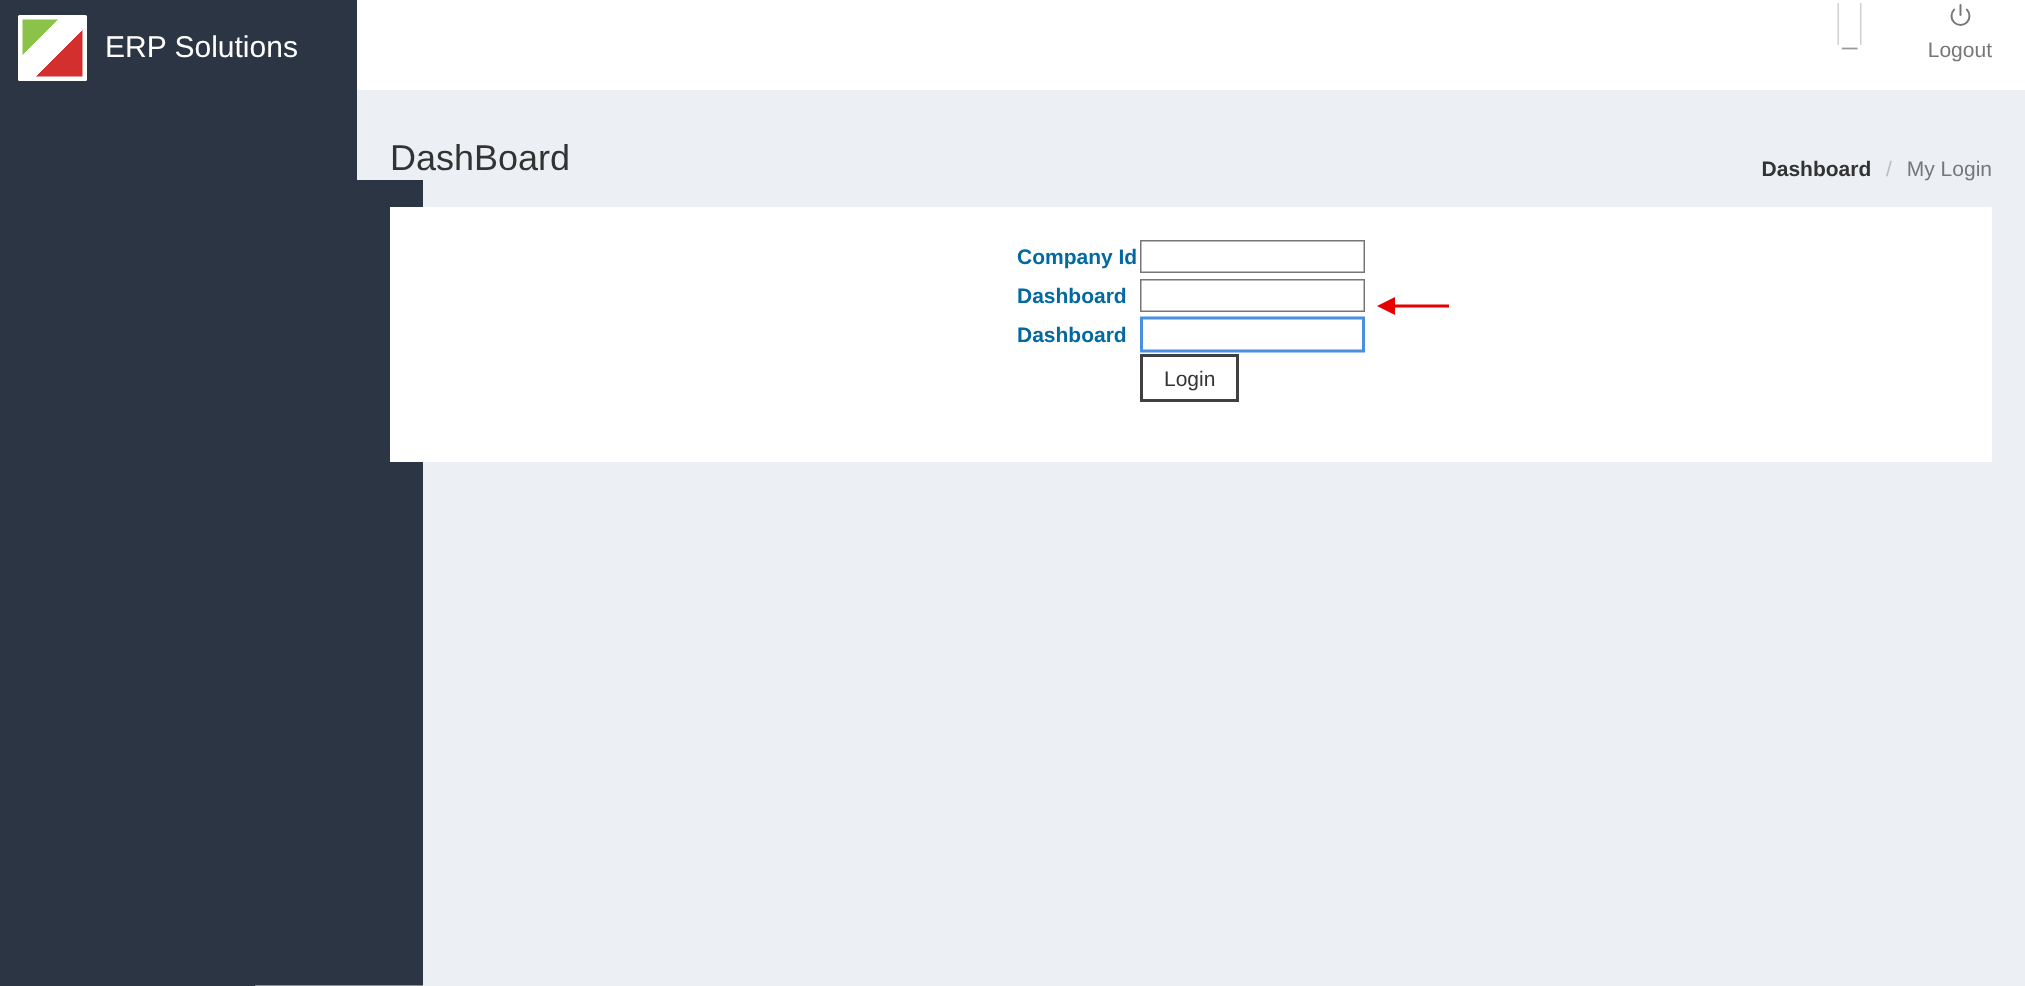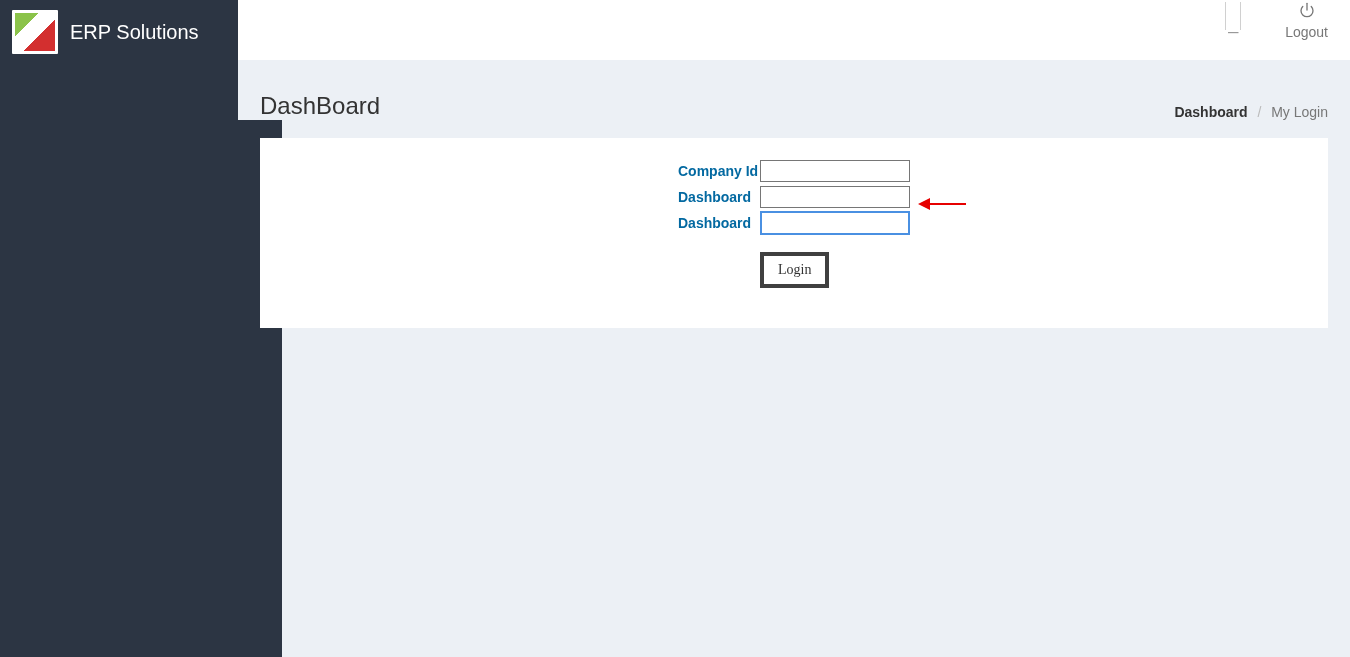--- a/index.html
+++ b/index.html
@@ -155,28 +155,27 @@
       font-size: 13px;
       padding: 0 4px;
       outline: none;
     }
     .form-input.focused {
       border: 2px solid #4a90e2;
       height: 24px;
     }
     .login-btn {
       margin-left: 82px;
-      margin-top: 16px;
-      background: #fff;
-      border: 4px solid #404040;
+      margin-top: 0;
+      background: #fff;
+      border: 2px solid #404040;
       padding: 6px 14px;
       font-size: 14px;
       color: #333;
       cursor: pointer;
-      font-family: Liberation Serif, serif;
     }
     .arrow {
       position: absolute;
       left: 658px;
       top: 56px;
       pointer-events: none;
     }
   </style>
 </head>
 <body>

